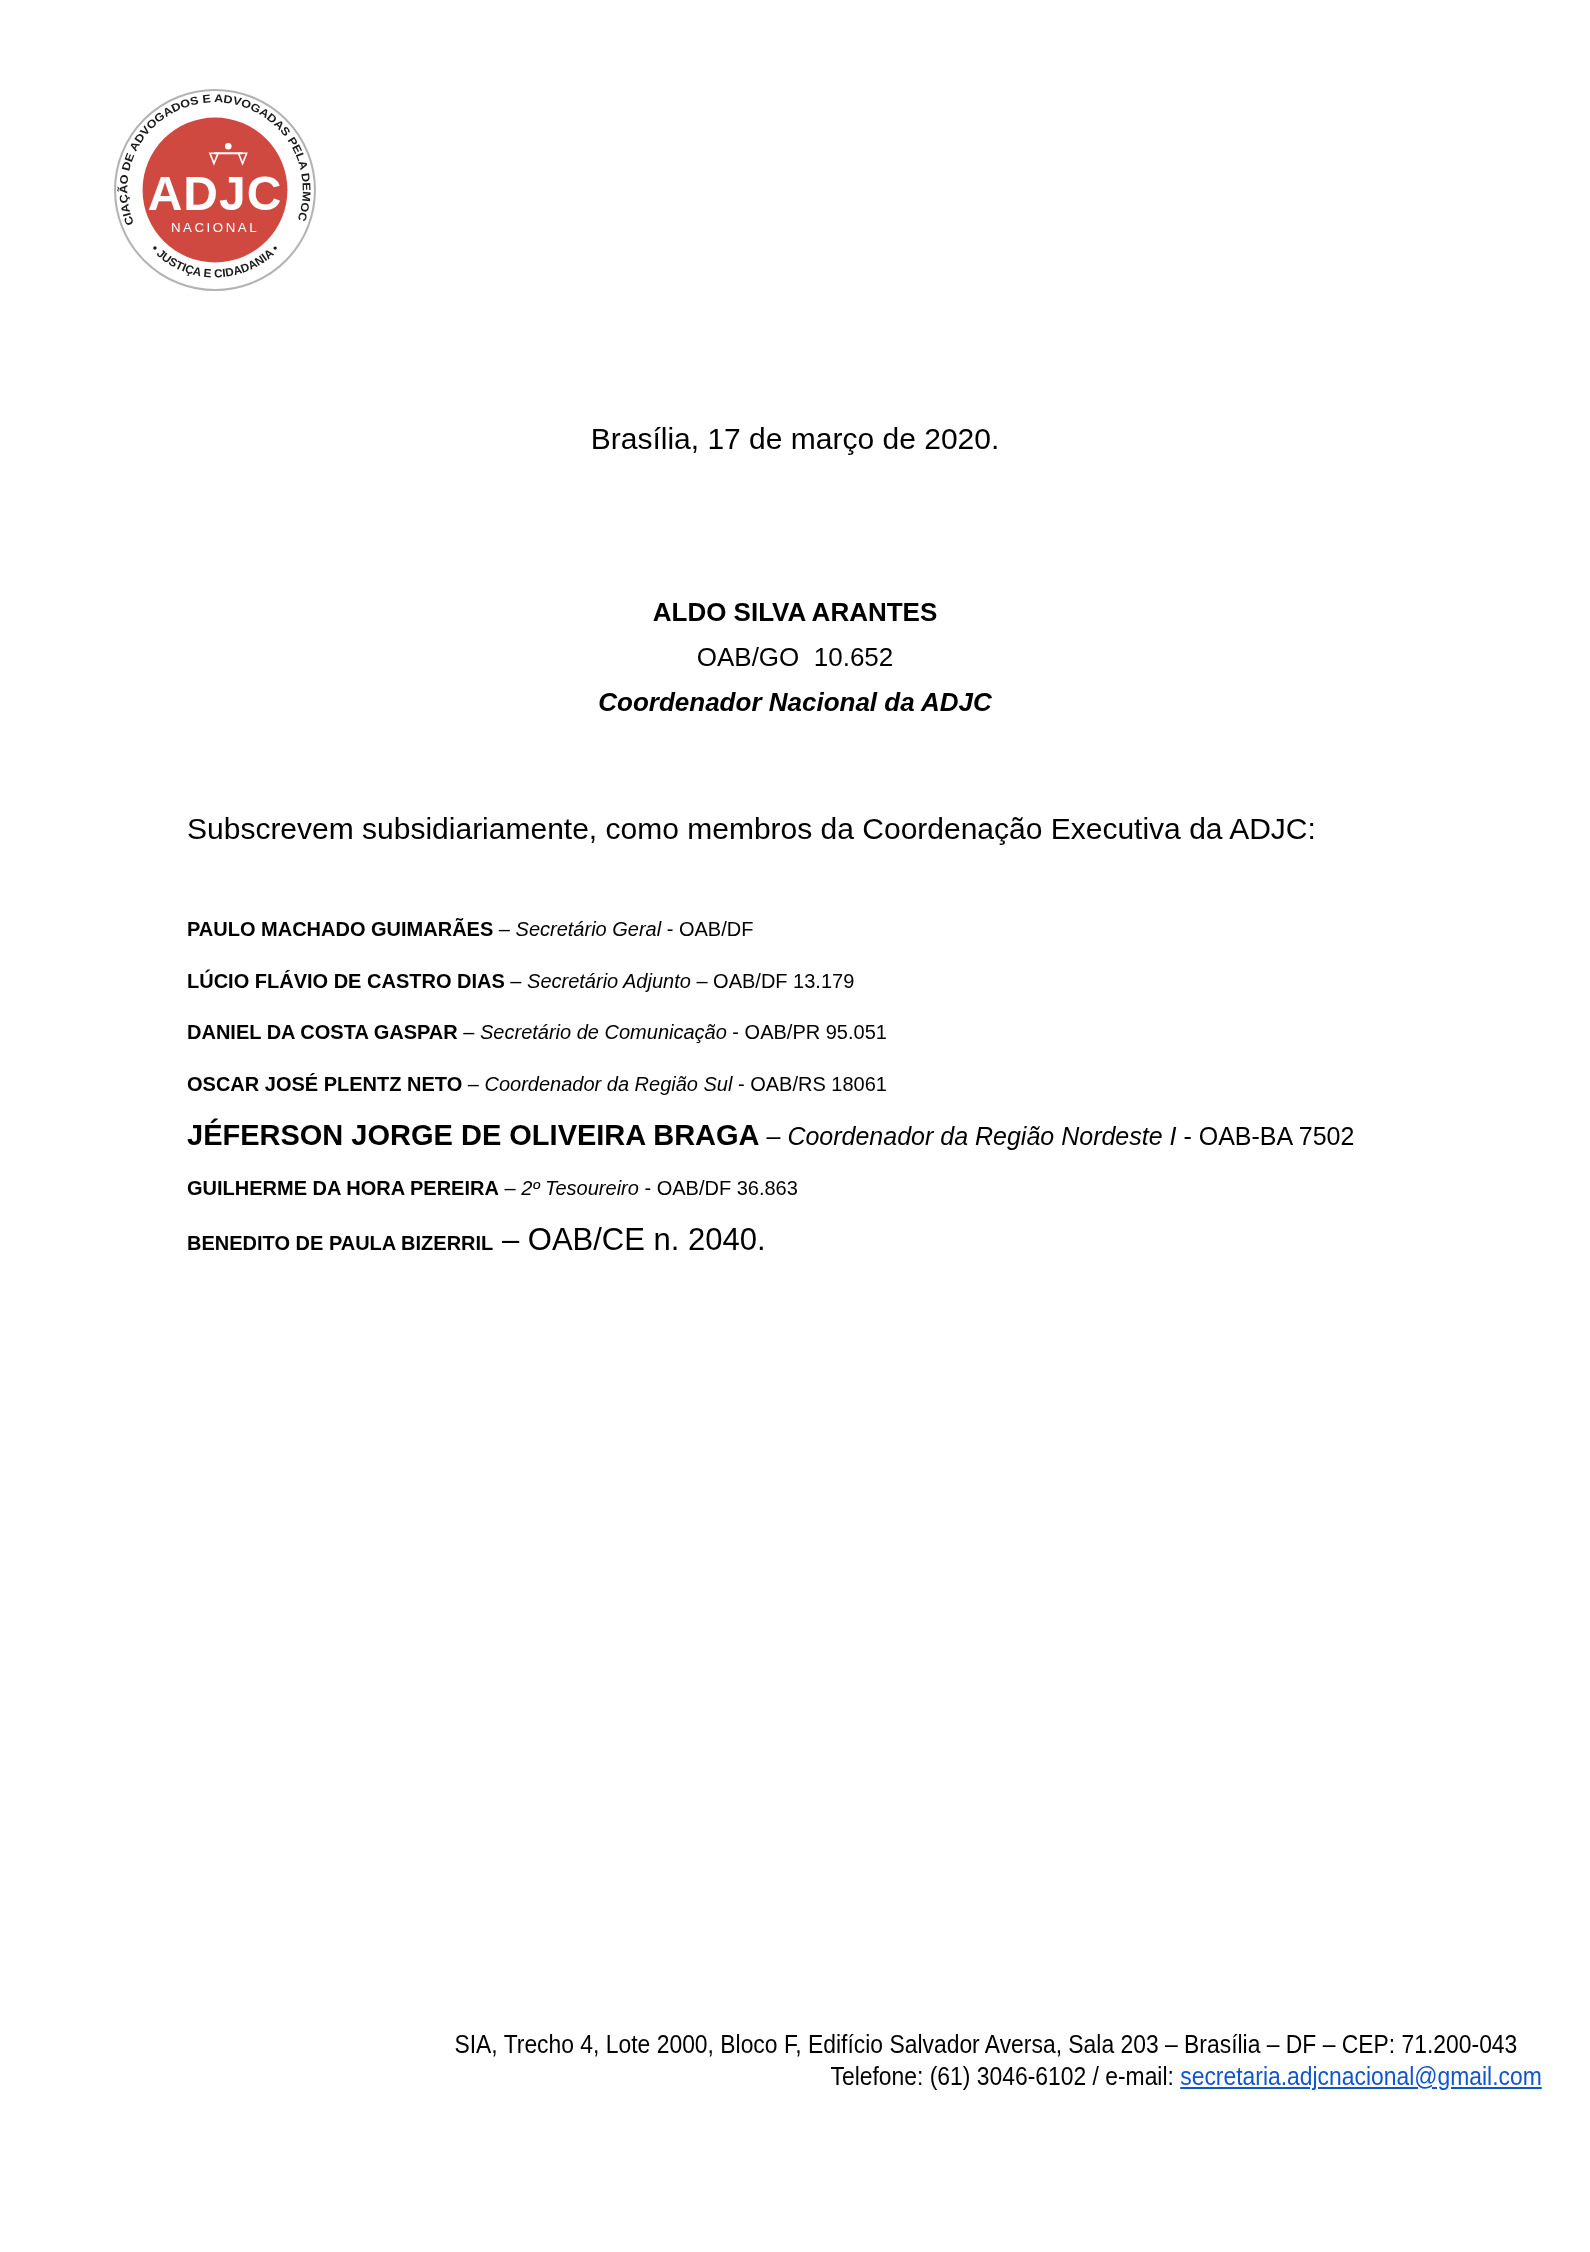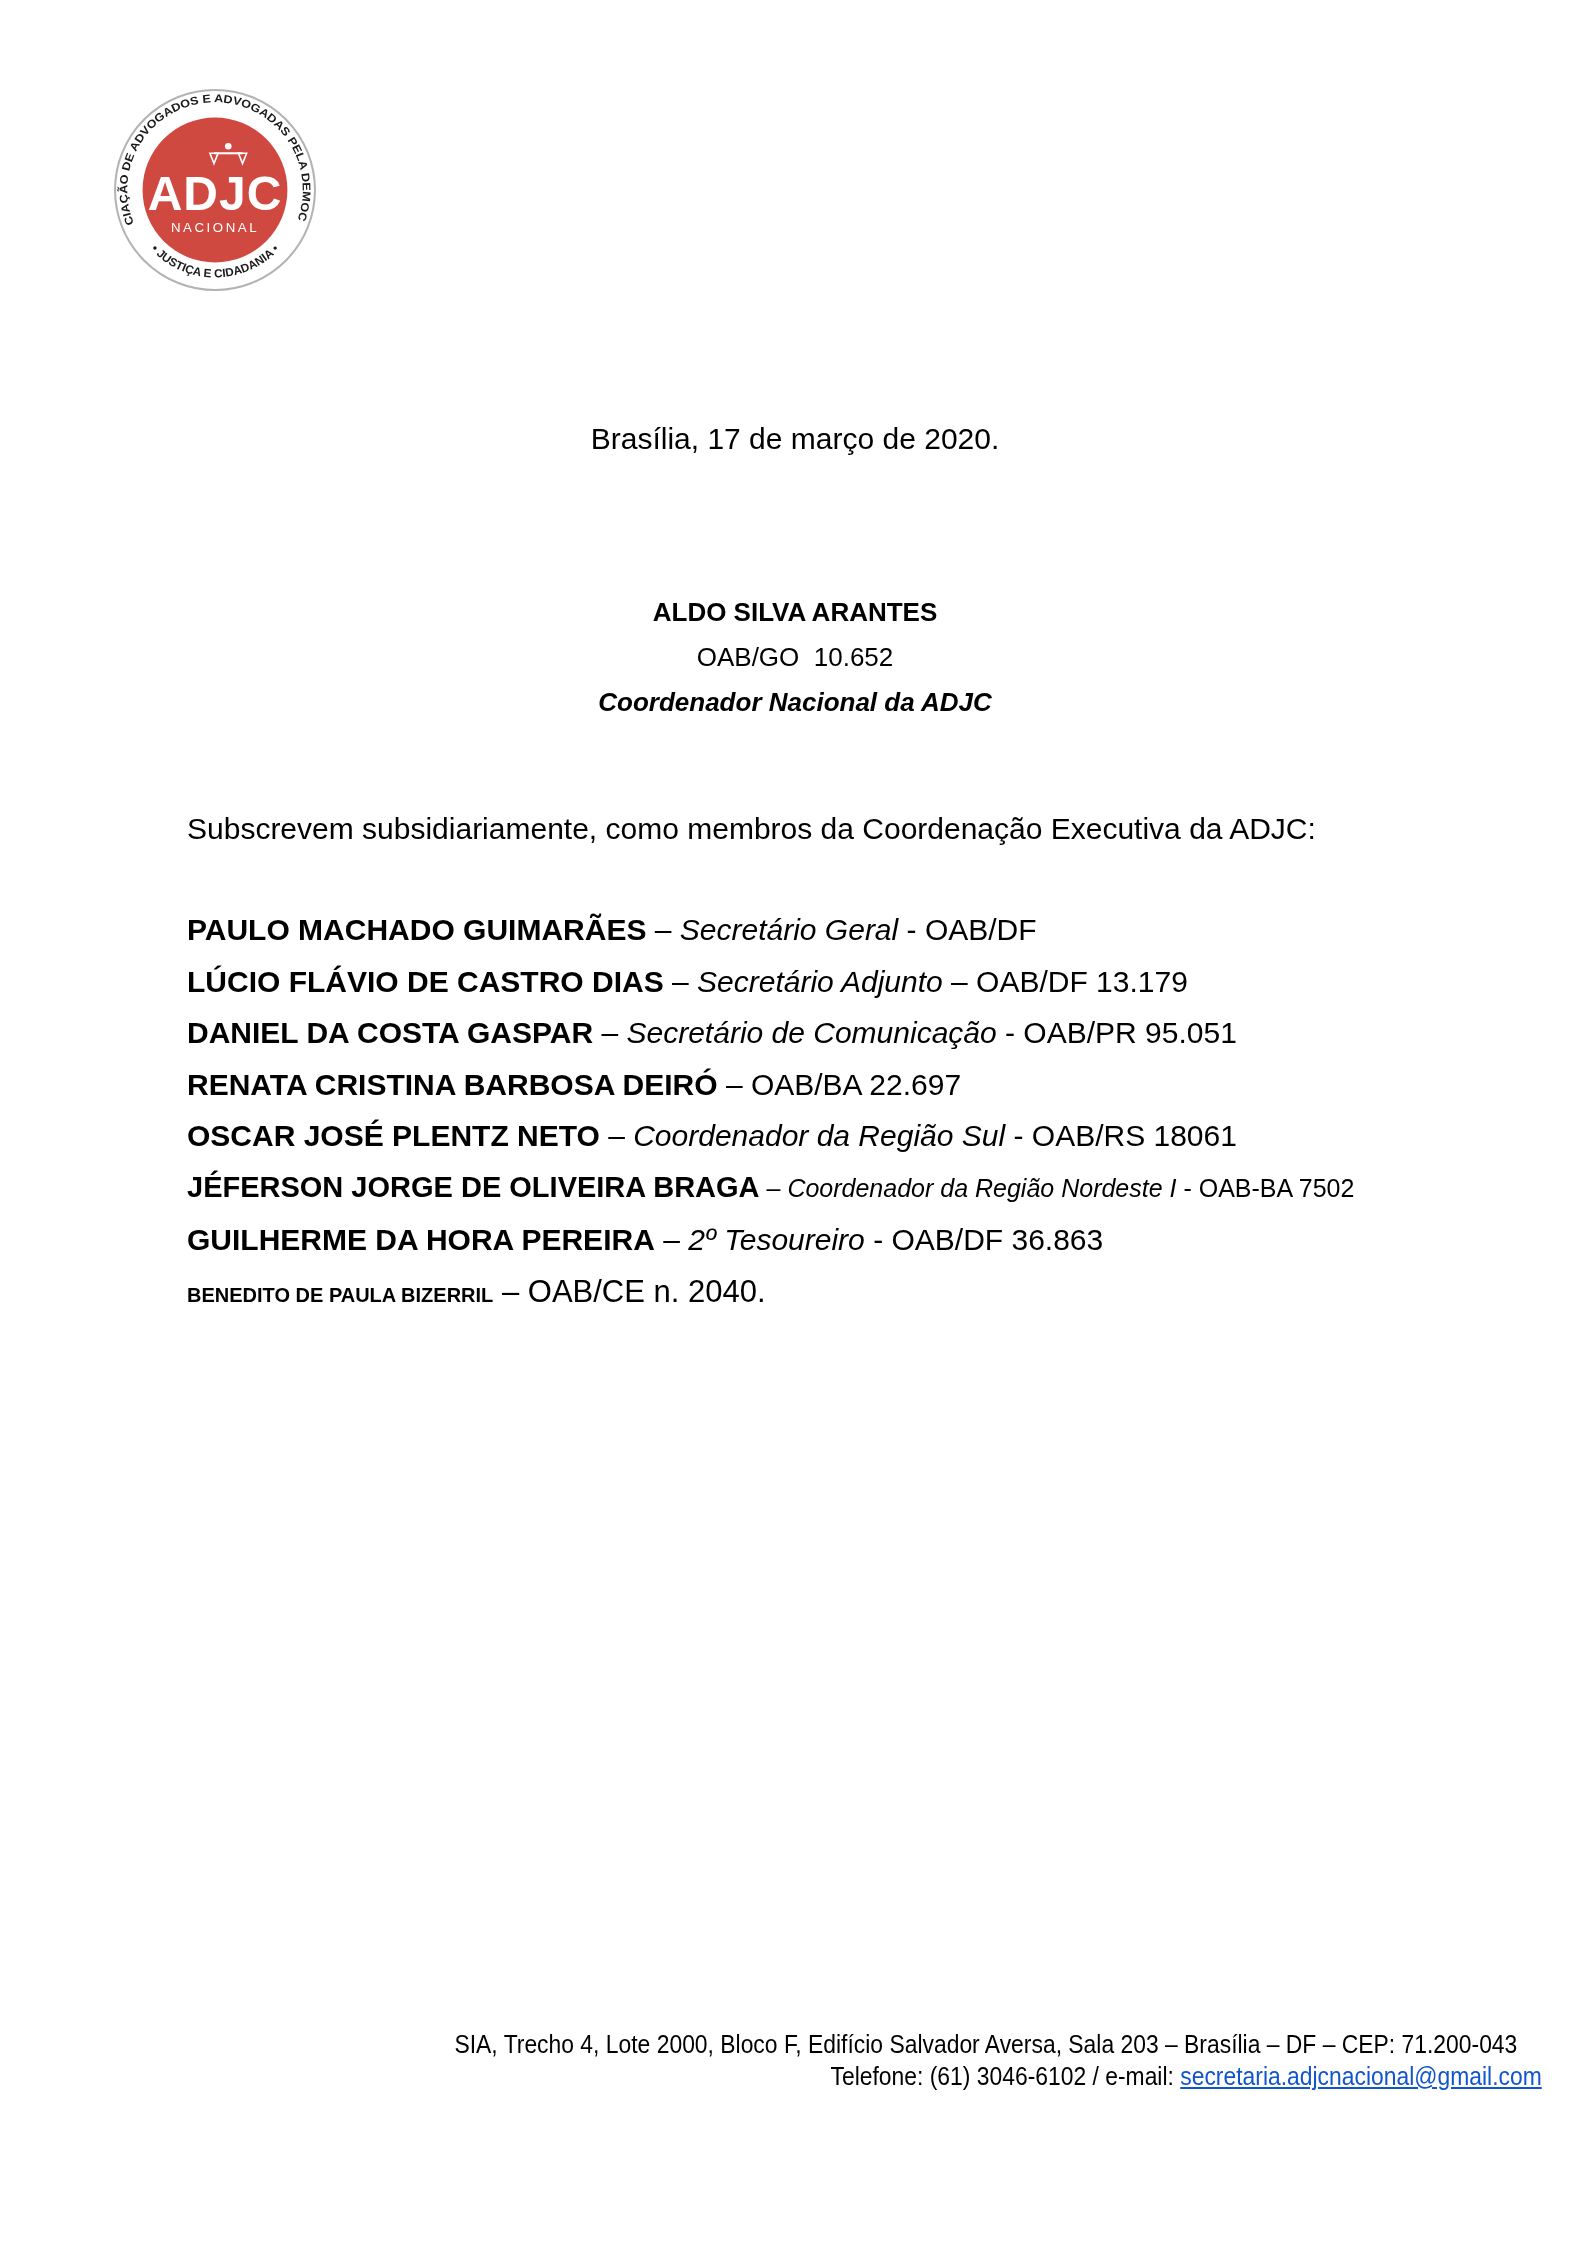--- a/index.html
+++ b/index.html
@@ -32,21 +32,21 @@
   .sig-name{font-weight:bold;}
   .sig-reg{white-space:pre;}
   .sig-role{font-weight:bold;font-style:italic;}
   
   .intro{
     position:absolute;left:187px;top:812px;width:1300px;
     font-size:30px;
   }
   
   .members{position:absolute;left:187px;top:904px;width:1360px;}
-  .m-row{display:block;line-height:51.5px;font-size:30px;white-space:nowrap;}
+  .m-row{display:block;line-height:51.5px;font-size:20px;white-space:nowrap;}
   .m-name{font-weight:bold;}
   .m-role{font-style:italic;}
   .m-row.small{font-size:25px;}
   .m-row.small .m-name{font-size:29px;}
   .m-row.large{font-size:31px;}
   .m-row.large .m-name{font-size:20px;}
   
   .footer{
     position:absolute;left:0;top:2028px;width:1590px;
     text-align:right;font-size:26px;line-height:32px;
@@ -93,21 +93,20 @@
     <div class="sig-reg">OAB/GO  10.652</div>
     <div class="sig-role">Coordenador Nacional da ADJC</div>
   </div>
 
   <div class="intro">Subscrevem subsidiariamente, como membros da Coordenação Executiva da ADJC:</div>
 
   <div class="members">
     <div class="m-row"><span class="m-name">PAULO MACHADO GUIMARÃES</span><span class="m-sep"> – </span><span class="m-role">Secretário Geral</span><span class="m-tail"> - OAB/DF</span></div>
     <div class="m-row"><span class="m-name">LÚCIO FLÁVIO DE CASTRO DIAS</span><span class="m-sep"> – </span><span class="m-role">Secretário Adjunto</span><span class="m-tail"> – OAB/DF 13.179</span></div>
     <div class="m-row"><span class="m-name">DANIEL DA COSTA GASPAR</span><span class="m-sep"> – </span><span class="m-role">Secretário de Comunicação</span><span class="m-tail"> - OAB/PR 95.051</span></div>
-    <div class="m-row"><span class="m-name">RENATA CRISTINA BARBOSA DEIRÓ</span><span class="m-sep"> – </span><span class="m-role"></span><span class="m-tail">OAB/BA 22.697</span></div>
     <div class="m-row"><span class="m-name">OSCAR JOSÉ PLENTZ NETO</span><span class="m-sep"> – </span><span class="m-role">Coordenador da Região Sul</span><span class="m-tail"> - OAB/RS 18061</span></div>
     <div class="m-row small"><span class="m-name">JÉFERSON JORGE DE OLIVEIRA BRAGA</span><span class="m-sep"> – </span><span class="m-role">Coordenador da Região Nordeste I</span><span class="m-tail"> - OAB-BA 7502</span></div>
     <div class="m-row"><span class="m-name">GUILHERME DA HORA PEREIRA</span><span class="m-sep"> – </span><span class="m-role">2º Tesoureiro</span><span class="m-tail"> - OAB/DF 36.863</span></div>
     <div class="m-row large"><span class="m-name">BENEDITO DE PAULA BIZERRIL</span><span class="m-sep"> – </span><span class="m-role"></span><span class="m-tail">OAB/CE n. 2040.</span></div>
   </div>
 
   <div class="footer">
     <span class="footer-line">SIA, Trecho 4, Lote 2000, Bloco F, Edifício Salvador Aversa, Sala 203 – Brasília – DF – CEP: 71.200-043</span><br>
     <span class="footer-line"><span>Telefone: (61) 3046-6102 / e-mail: </span><a href="#" id="email-link" style="color: rgb(17, 85, 204);">secretaria.adjcnacional@gmail.com</a></span>
   </div>

